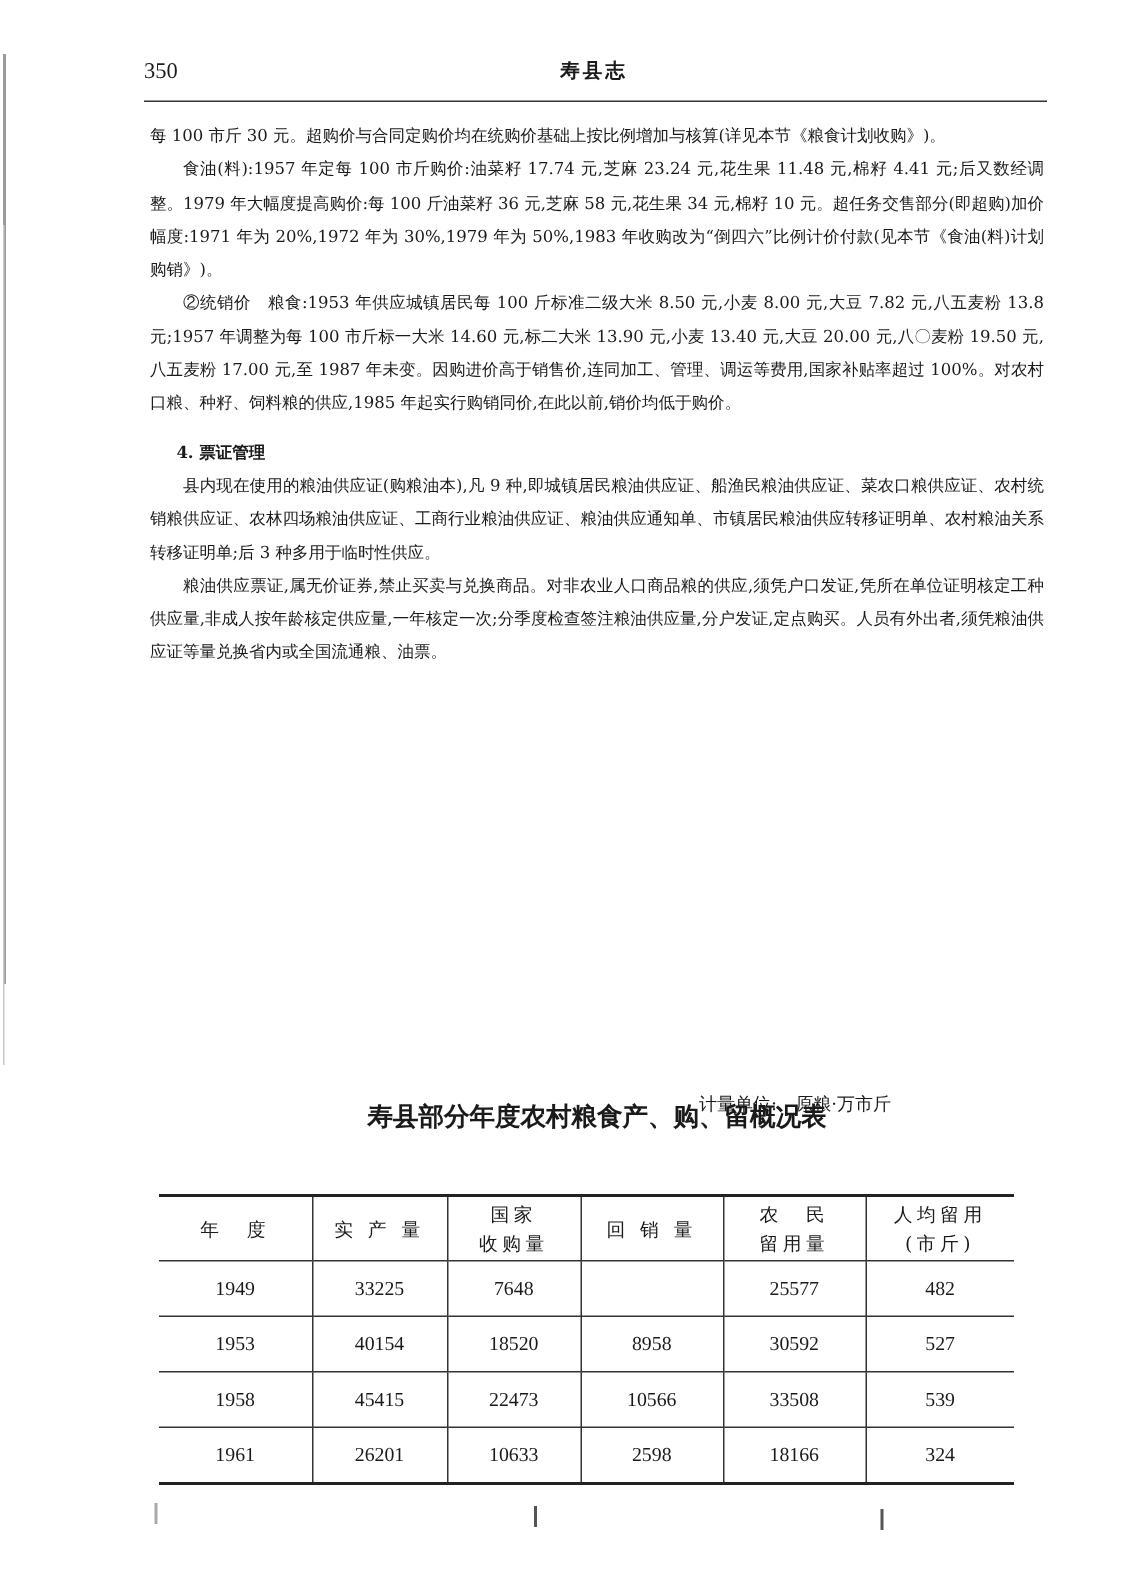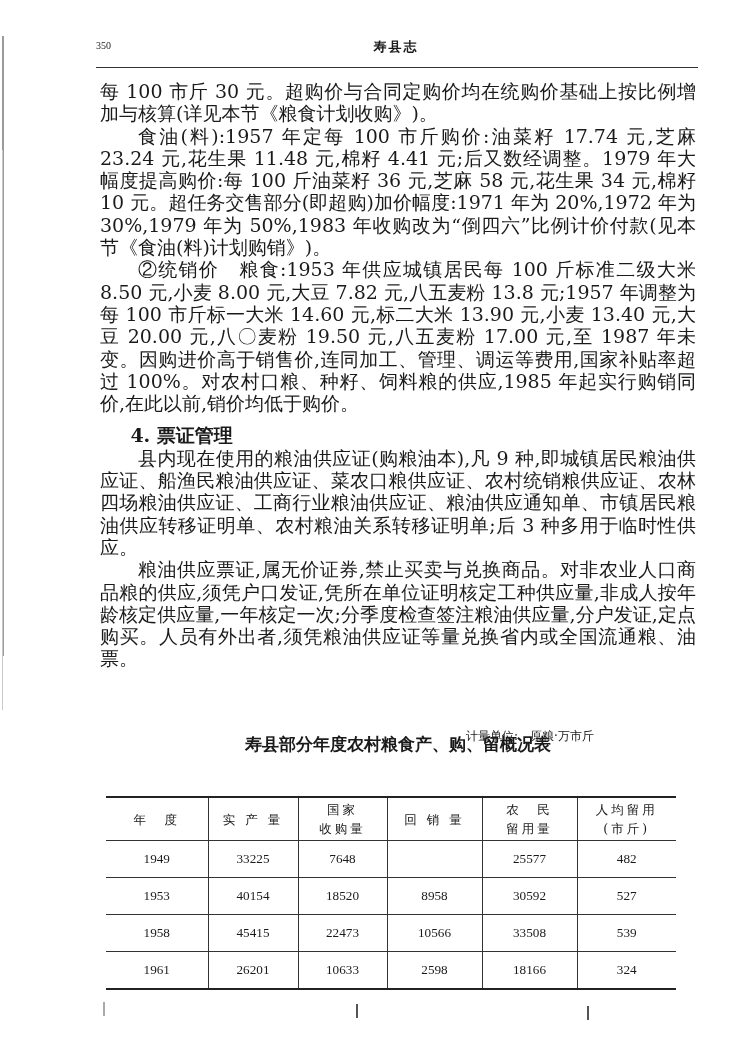--- a/index.html
+++ b/index.html
@@ -3,24 +3,24 @@
 <meta charset="utf-8">
 <style>
   html, body { margin: 0; padding: 0; }
   body {
     width: 747px; height: 1046px; background: #ffffff; position: relative; overflow: hidden;
     font-family: "DejaVu Serif", "Liberation Serif", serif; color: #1a1a1a;
   }
   .edge-left { position: absolute; left: 2px; top: 36px; width: 2px; height: 620px; background: #9a9a9a; }
   .edge-left2 { position: absolute; left: 2px; top: 150px; width: 1px; height: 560px; background: #c9c9c9; }
   .header { position: absolute; left: 96px; top: 36px; width: 600px; height: 30px; }
-  .page-num { position: absolute; left: 0; top: 4px; font-size: 10px; font-family: "Liberation Serif", serif; }
+  .page-num { position: absolute; left: 0; top: 4px; font-size: 15px; font-family: "Liberation Serif", serif; }
   .book-title { position: absolute; left: 0; width: 600px; top: 2px; text-align: center; font-size: 13px; font-weight: bold; letter-spacing: 2px; }
   .header-rule { position: absolute; left: 96px; top: 67px; width: 602px; height: 1px; background: #333; }
-  .body-text { position: absolute; left: 100px; top: 80px; width: 596px; font-size: 19px; line-height: 22.3px; text-align: justify; }
+  .body-text { position: absolute; left: 100px; top: 80px; width: 596px; font-size: 11px; line-height: 22.3px; text-align: justify; }
   .body-text p { margin: 0; }
   .body-text p.indent { text-indent: 2em; }
   .body-text p.section { margin-top: 10px; font-weight: bold; text-indent: 1.6em; }
   .table-title { position: absolute; left: 118px; width: 560px; top: 733px; text-align: center; font-size: 17px; font-weight: bold; }
   .table-unit { position: absolute; left: 380px; width: 300px; top: 728px; text-align: center; font-size: 12px; }
   table.data {
     position: absolute; left: 106px; top: 796px; width: 570px; border-collapse: collapse;
     font-size: 13.2px; font-family: "Liberation Serif", serif;
     border-top: 2px solid #222; border-bottom: 2px solid #222;
   }

